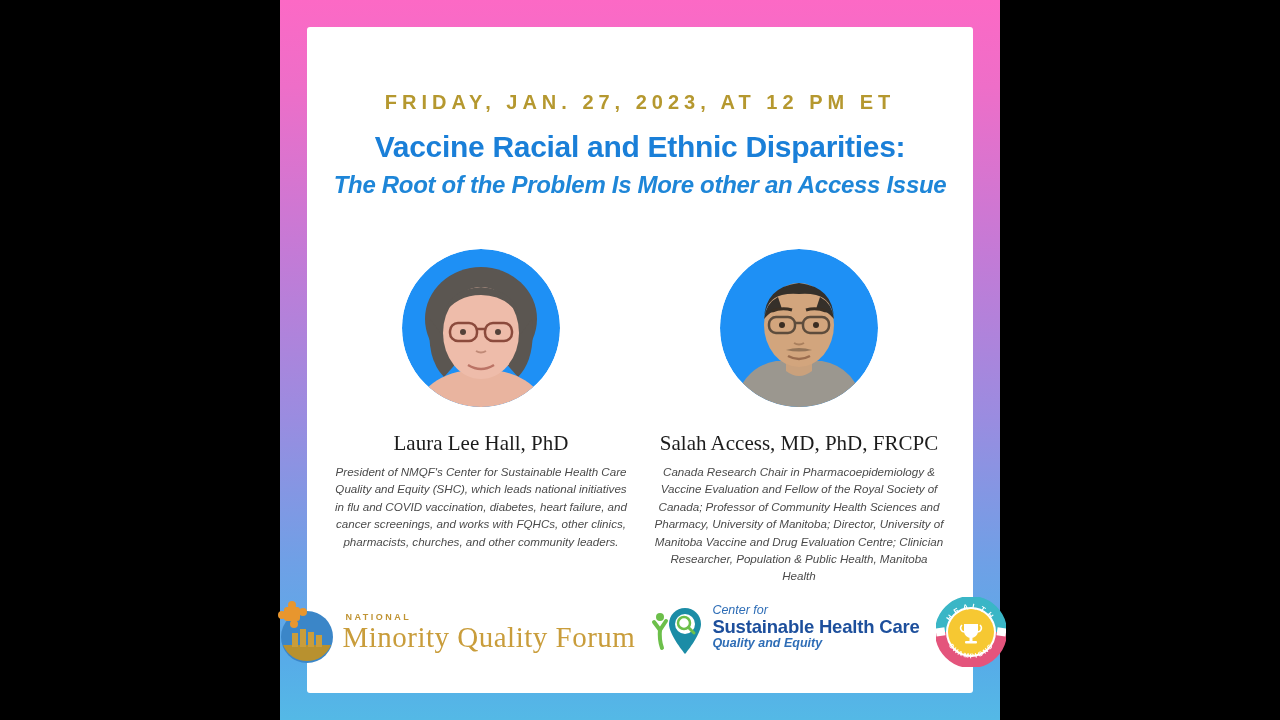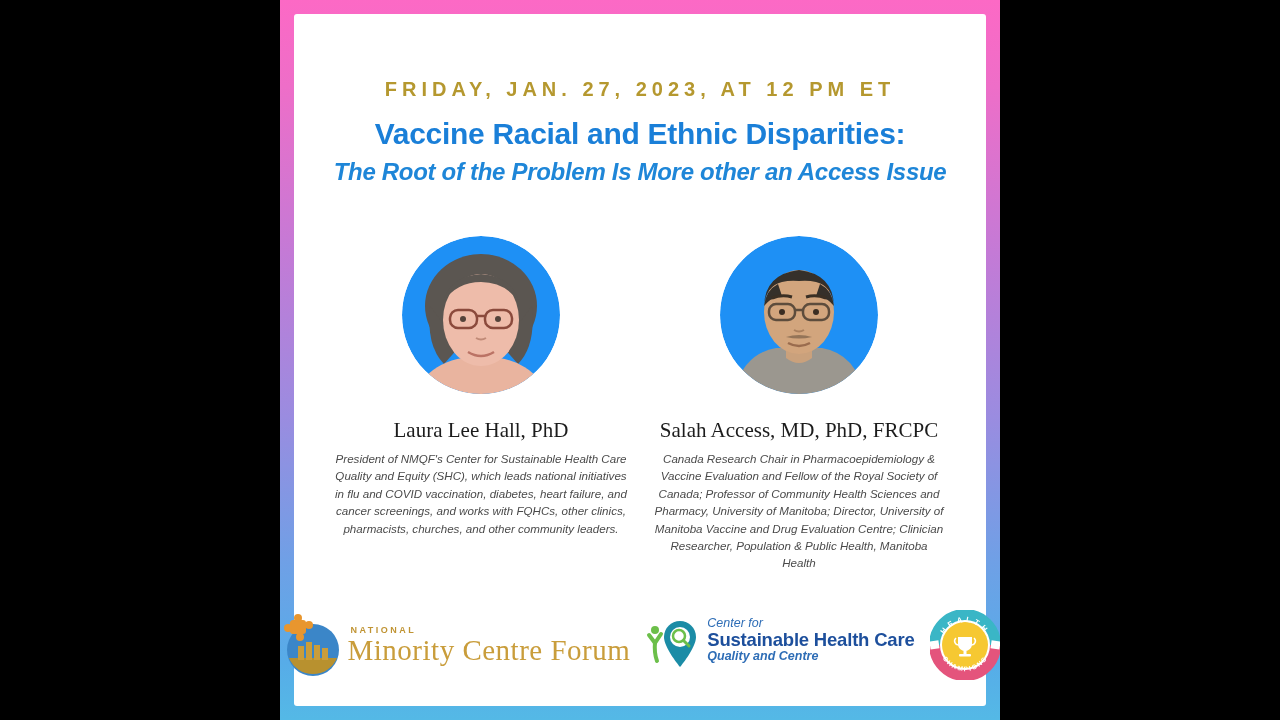--- a/index.html
+++ b/index.html
@@ -4,21 +4,21 @@
 <style>
   * { margin:0; padding:0; box-sizing:border-box; }
   html,body { width:1280px; height:720px; overflow:hidden; }
   body { background:#000; font-family:"Liberation Sans", sans-serif; position:relative; }
 
   .stage { position:absolute; left:0; top:0; width:1280px; height:720px; background:#000; }
 
   .card {
     position:absolute; left:280px; top:0; width:720px; height:720px;
     background:linear-gradient(180deg,#fc69c5 0%,#ee6ec8 12%,#c47ad6 35%,#9a8ce0 58%,#6fa0e6 78%,#57ace8 92%,#54b9e6 100%);
-    padding:14px;
+    padding:27px;
   }
   .card-inner {
     width:100%; height:100%; background:#ffffff; border-radius:3px;
     display:flex; flex-direction:column; align-items:center;
   }
 
   .date-line {
     margin-top:64px; color:#b5982f; font-weight:800; font-size:20px;
     letter-spacing:5px; text-align:center; white-space:nowrap;
   }
@@ -150,38 +150,38 @@
             <g fill="#e8962e">
               <rect x="10" y="8" width="16" height="14" rx="3"></rect>
               <circle cx="18" cy="6" r="4"></circle>
               <circle cx="29" cy="13" r="4"></circle>
               <circle cx="8" y="0" cy="16" r="4"></circle>
               <circle cx="20" cy="25" r="4"></circle>
             </g>
           </svg>
           <div class="nmqf-text">
             <span class="nmqf-national">NATIONAL</span>
-            <span class="nmqf-name">Minority Centre Forum</span>
+            <span class="nmqf-name">Minority Quality Forum</span>
           </div>
         </div>
 
         <div class="logo-cshc">
           <svg width="56" height="56" viewBox="0 0 56 56">
             <circle cx="9" cy="13" r="4" fill="#6cbf4a"></circle>
             <path d="M3 18 L9 26 L15 17" fill="none" stroke="#6cbf4a" stroke-width="4" stroke-linecap="round"></path>
             <path d="M9 25 Q8 36 11 44" fill="none" stroke="#6cbf4a" stroke-width="4" stroke-linecap="round"></path>
             <path d="M34 4 C25 4 18 11 18 20 C18 31 34 50 34 50 C34 50 50 31 50 20 C50 11 43 4 34 4 Z" fill="#1b8ca6"></path>
             <circle cx="34" cy="20" r="10" fill="#ffffff"></circle>
             <circle cx="33" cy="19" r="6" fill="none" stroke="#6cbf4a" stroke-width="2.5"></circle>
             <line x1="37.5" y1="23.5" x2="43" y2="29" stroke="#6cbf4a" stroke-width="3" stroke-linecap="round"></line>
           </svg>
           <div class="cshc-text">
             <span class="cshc-line1">Center for</span>
             <span class="cshc-line2">Sustainable Health Care</span>
-            <span class="cshc-line3">Quality and Centre</span>
+            <span class="cshc-line3">Quality and Equity</span>
           </div>
         </div>
 
         <svg width="70" height="70" viewBox="0 0 70 70">
           <defs>
             <path id="arcTop" d="M 12 35 A 23 23 0 0 1 58 35"></path>
             <path id="arcBottom" d="M 9 35 A 26 26 0 0 0 61 35"></path>
           </defs>
           <circle cx="35" cy="35" r="35" fill="#ffffff"></circle>
           <path d="M 4.5 35 A 30.5 30.5 0 0 1 65.5 35" fill="none" stroke="#3ab6c6" stroke-width="11"></path>

